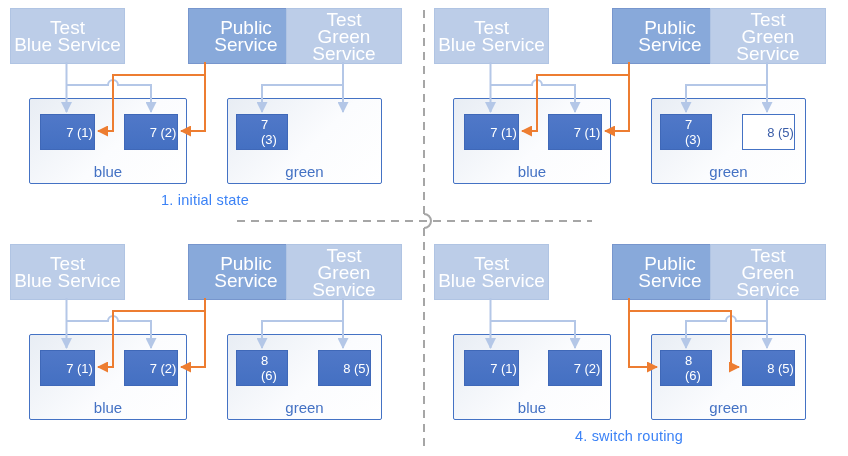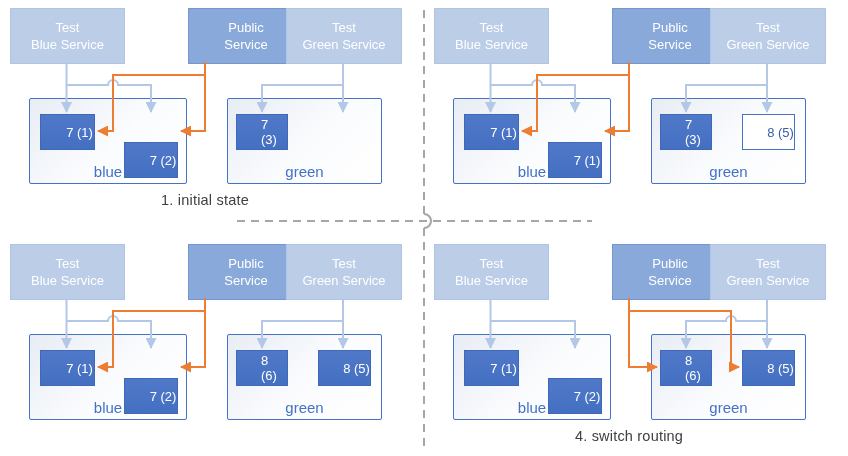--- a/index.html
+++ b/index.html
@@ -7,48 +7,48 @@
          font-family:"Liberation Sans",sans-serif;background:#ffffff;}
   .grid{position:absolute;inset:0;display:grid;
         grid-template-columns:424px 424px;grid-template-rows:228px 228px;}
   .panel{position:relative;}
   .inner{position:absolute;inset:0;}
   .row2 .inner{transform:translateY(8px);}
 
   
   .svc{position:absolute;top:8px;height:54px;display:flex;flex-direction:column;
        justify-content:center;align-items:center;color:#ffffff;
-       font-size:13px;line-height:17px;text-align:center;}
+       font-size:19px;line-height:17px;text-align:center;}
   .svc.light{background:#bccde8;border:1px solid #b0c4e3;}
   .svc.public{background:#88a9da;border:1px solid #7796cd;}
   .svc.tb{left:10px;width:113px;}
   .svc.pb{left:148px;width:114px;margin-left:40px;}
   .svc.tg{left:286px;width:114px;}
 
   
   .env{position:absolute;top:98px;height:84px;border:1.5px solid #4472c4;border-radius:2px;
        background:linear-gradient(135deg,#e8edf4 0%,#fbfcfe 55%,#ffffff 100%);}
   .env.e-blue{left:29px;width:156px;}
   .env.e-green{left:227px;width:153px;}
   .env-label{position:absolute;bottom:3px;left:0;width:100%;text-align:center;
              color:#4472c4;font-size:15px;}
 
   
   .ver{position:absolute;top:114px;height:36px;display:flex;align-items:center;
        justify-content:center;font-size:13px;color:#ffffff;
        background:linear-gradient(180deg,#5078c8 0%,#4470c2 100%);
        border:1px solid #3f68b8;box-sizing:border-box;padding-left:24px;}
   .ver.v1{left:40px;width:55px;}
-  .ver.v2{left:124px;width:54px;margin-top:28px;}
+  .ver.v2{left:124px;width:54px;}
   .ver.v3{left:236px;width:52px;}
   .ver.v4{left:318px;width:53px;}
   .ver.outline{background:#ffffff;color:#3a5da8;border:1px solid #4472c4;}
 
   .caption{position:absolute;top:192px;left:0;width:410px;text-align:center;
-           color:#404040;font-size:14.5px;letter-spacing:.2px;}
+           color:#3b82f6;font-size:14.5px;letter-spacing:.2px;}
 
   svg.arrows{position:absolute;left:0;top:0;z-index:3;pointer-events:none;}
   svg.arrows path{fill:none;stroke-width:2px;}
   svg.arrows path.lb{stroke:#b4c7e7;}
   svg.arrows path.or{stroke:#ed7d31;}
   #dividers{position:absolute;inset:0;z-index:4;pointer-events:none;}
   #dividers path{fill:none;stroke:#a6a6a6;stroke-width:2px;}
   #dividers path.dash{stroke-dasharray:8 6;}
   #defs-svg{position:absolute;width:0;height:0;}
 </style>

